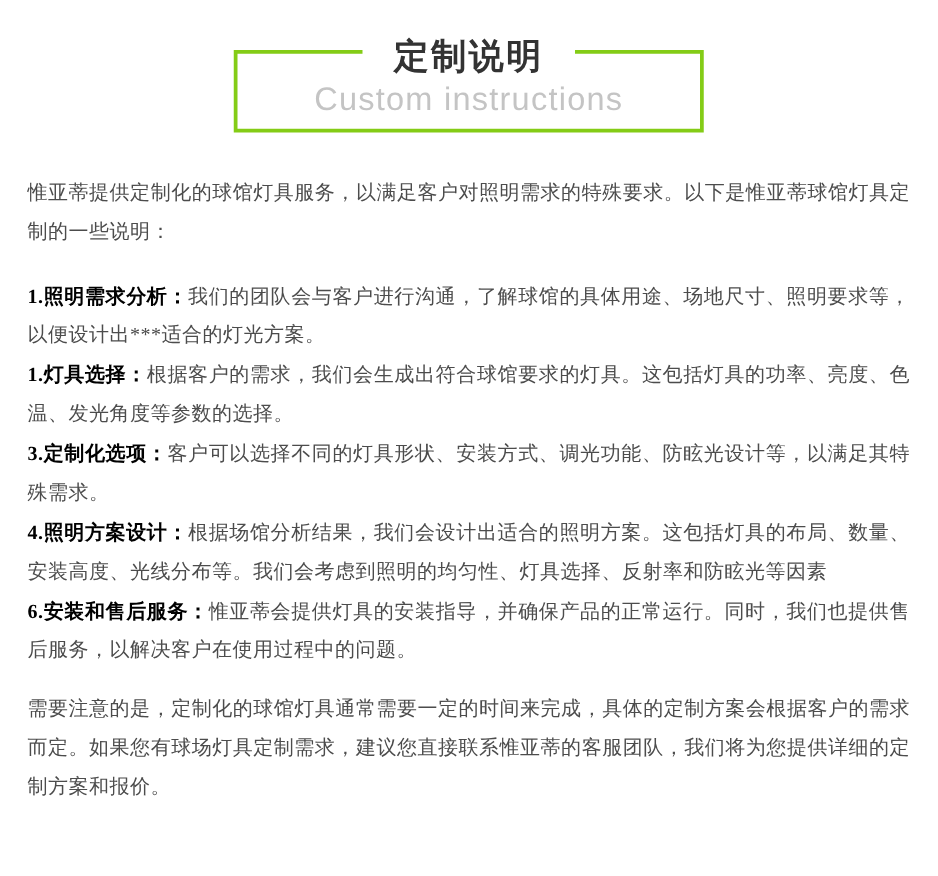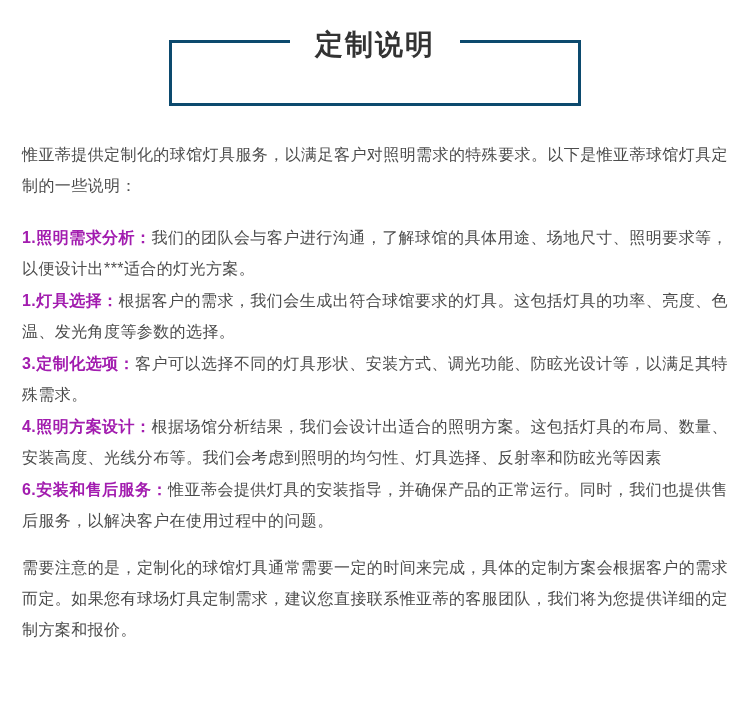--- a/index.html
+++ b/index.html
@@ -10,24 +10,24 @@
     margin: 0 auto;
     background: #ffffff;
     box-sizing: border-box;
     padding: 0 22px;
     overflow: hidden;
     font-family: "Liberation Sans", sans-serif;
   }
   
   .title-box {
     position: relative;
-    width: 412px;
+    width: 376px;
     height: 66px;
     margin: 40px auto 0;
-    border: 3px solid #0c4a6e;
+    border: 3px solid #84cc16;
     box-sizing: border-box;
   }
   .title-cn {
     position: absolute;
     top: -13px;
     left: 50%;
     transform: translateX(-50%);
     margin: 0;
     background: #ffffff;
     padding: 0 25px;
@@ -48,36 +48,38 @@
     white-space: nowrap;
   }
   
   .body-text p {
     margin: 0;
     font-size: 16px;
     line-height: 31px;
     color: #4c4c4c;
     letter-spacing: 0.4px;
     text-align: justify;
+    font-family: Liberation Serif, serif;
   }
   p.intro { margin-top: 33px; margin-bottom: 21px; }
   p.item  { margin-bottom: 1px; }
   .item-label {
-    color: #a21caf;
+    color: #000000;
     font-weight: bold;
   }
   p.footer-note { margin-top: 16px; }
 </style>
 </head>
 <body>
 
 <div class="page">
 
   <div class="title-box">
     <h1 class="title-cn">定制说明</h1>
+    <div class="title-en">Custom instructions</div>
   </div>
 
   <div class="body-text">
 
     <p class="intro">惟亚蒂提供定制化的球馆灯具服务，以满足客户对照明需求的特殊要求。以下是惟亚蒂球馆灯具定制的一些说明：</p>
 
     <p class="item"><span class="item-label">1.照明需求分析：</span><span>我们的团队会与客户进行沟通，了解球馆的具体用途、场地尺寸、照明要求等，以便设计出***适合的灯光方案。</span></p>
 
     <p class="item"><span class="item-label">1.灯具选择：</span><span>根据客户的需求，我们会生成出符合球馆要求的灯具。这包括灯具的功率、亮度、色温、发光角度等参数的选择。</span></p>
 

